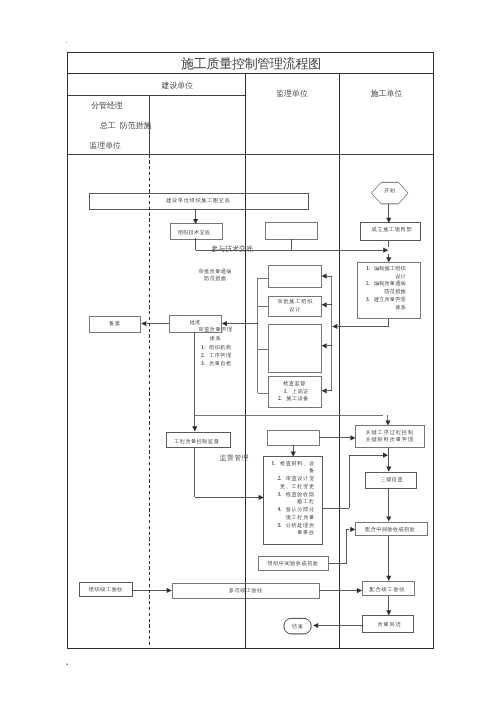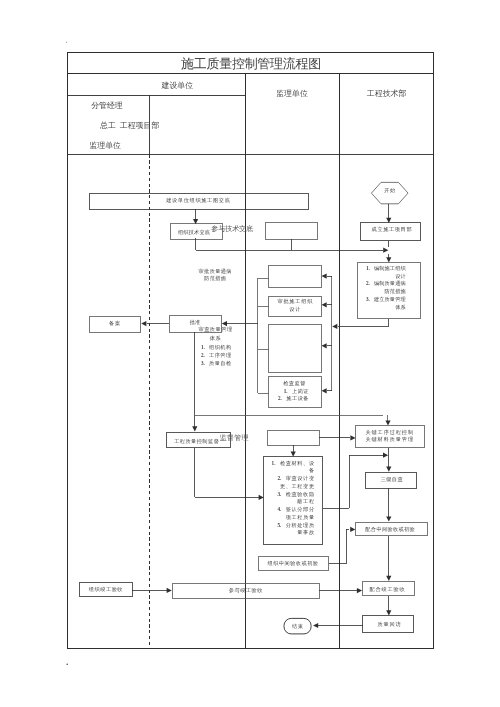--- a/index.html
+++ b/index.html
@@ -4,21 +4,21 @@
 <title>施工质量控制管理流程图</title>
 <style>
   html,body{margin:0;padding:0;background:#ffffff;}
   #page{position:relative;width:500px;height:707px;background:#ffffff;overflow:hidden;
         font-family:"Liberation Serif",serif;}
   #gfx{position:absolute;left:0;top:0;width:500px;height:707px;}
   .lbl{position:absolute;color:#444;font-family:"Liberation Serif",serif;
        white-space:pre;line-height:9.6px;letter-spacing:0;
        transform:translateZ(0);text-align:right;}
   .node{font-size:5.2px;}
-  .ovl{font-size:7px;color:#565656;}
+  .ovl{font-size:7px;color:#565656;margin-top:20px;}
   .hdr{font-size:7.9px;letter-spacing:0.0px;}
   .ttl{font-size:13px;letter-spacing:-0.28px;}
   .lbl b{font-weight:700;padding-right:2.6px;letter-spacing:0;}
 </style>
 </head>
 <body>
 
 <div id="page">
   <svg id="gfx" viewBox="0 0 500 707">
       <rect x="67.3" y="52.6" width="366.59999999999997" height="596.1999999999999" fill="none" stroke="#2e2e2e" stroke-width="1" shape-rendering="crispEdges"></rect>
@@ -112,23 +112,23 @@
       <line x1="388.8" y1="595.8" x2="388.8" y2="611.9" stroke="#2e2e2e" stroke-width="0.8" shape-rendering="crispEdges"></line>
       <polygon points="388.8,615.5 386.2,610.3 391.40000000000003,610.3" fill="#2e2e2e" stroke="none"></polygon>
       <line x1="362.9" y1="625.5" x2="318.2" y2="625.5" stroke="#2e2e2e" stroke-width="0.8" shape-rendering="crispEdges"></line>
       <polygon points="313,625.5 318.2,622.9 318.2,628.1" fill="#2e2e2e" stroke="none"></polygon>
       <circle cx="66.5" cy="42.2" r="0.55" fill="#8a8a8a" stroke="none"></circle>
       <circle cx="67.2" cy="664.2" r="0.8" fill="#4a4a4a" stroke="none"></circle>
     </svg>
 <div class="lbl ttl" style="left: 251px; top: 59.3px; text-align: center; transform: translateX(-50%) translateZ(0px);">施工质量控制管理流程图</div>
     <div class="lbl hdr" style="left: 153.3px; top: 81.3px; text-align: center; transform: translateX(-50%) translateZ(0px); margin-left: 24px;">建设单位</div>
     <div class="lbl hdr" style="left: 292px; top: 89.2px; text-align: center; transform: translateX(-50%) translateZ(0px);">监理单位</div>
-    <div class="lbl hdr" style="left: 386.6px; top: 89.2px; text-align: center; transform: translateX(-50%) translateZ(0px);">工程技术部</div>
+    <div class="lbl hdr" style="left: 386.6px; top: 89.2px; text-align: center; transform: translateX(-50%) translateZ(0px);">施工单位</div>
     <div class="lbl hdr" style="left: 91.2px; top: 101.1px;">分管经理</div>
-    <div class="lbl hdr" style="left: 100.1px; top: 120.8px;">总工  工程项目部</div>
+    <div class="lbl hdr" style="left: 100.1px; top: 120.8px;">总工  防范措施</div>
     <div class="lbl hdr" style="left: 89.4px; top: 140.6px;">监理单位</div>
     <div class="lbl node" style="left: 198.33px; top: 197.3px; text-align: center; transform: translateX(-50%) translateZ(0px); font-size: 5.2px; line-height: 7px; letter-spacing: 0.66px;">建设单位组织施工图交底</div>
     <div class="lbl node" style="left: 194.085px; top: 229.4px; text-align: center; transform: translateX(-50%) translateZ(0px); font-size: 5.2px; line-height: 7px; letter-spacing: 0.17px;">组织技术交底</div>
     <div class="lbl node" style="left: 194.95px; top: 318.5px; text-align: center; transform: translateX(-50%) translateZ(0px); font-size: 5.2px; line-height: 7px; letter-spacing: 0.1px;">批准</div>
     <div class="lbl node" style="left: 114.9px; top: 319.8px; text-align: center; transform: translateX(-50%) translateZ(0px); font-size: 5.2px; line-height: 7px; letter-spacing: 0.8px;">备案</div>
     <div class="lbl node" style="left: 196.73px; top: 438.1px; text-align: center; transform: translateX(-50%) translateZ(0px); font-size: 5.2px; line-height: 7px; letter-spacing: 0.46px;">工程质量控制监督</div>
     <div class="lbl node" style="left: 293.04px; top: 559.8px; text-align: center; transform: translateX(-50%) translateZ(0px); font-size: 5.2px; line-height: 7px; letter-spacing: 0.48px;">组织中间验收或初验</div>
     <div class="lbl node" style="left: 105.96px; top: 586.1px; text-align: center; transform: translateX(-50%) translateZ(0px); font-size: 5.2px; line-height: 7px; letter-spacing: 0.52px;">组织竣工验收</div>
     <div class="lbl node" style="left: 245.86px; top: 587.2px; text-align: center; transform: translateX(-50%) translateZ(0px); font-size: 5.2px; line-height: 7px; letter-spacing: 0.52px;">参与竣工验收</div>
     <div class="lbl node" style="left: 297.76px; top: 622.6px; text-align: center; transform: translateX(-50%) translateZ(0px); font-size: 5.2px; line-height: 7px; letter-spacing: 0.52px;">结束</div>

